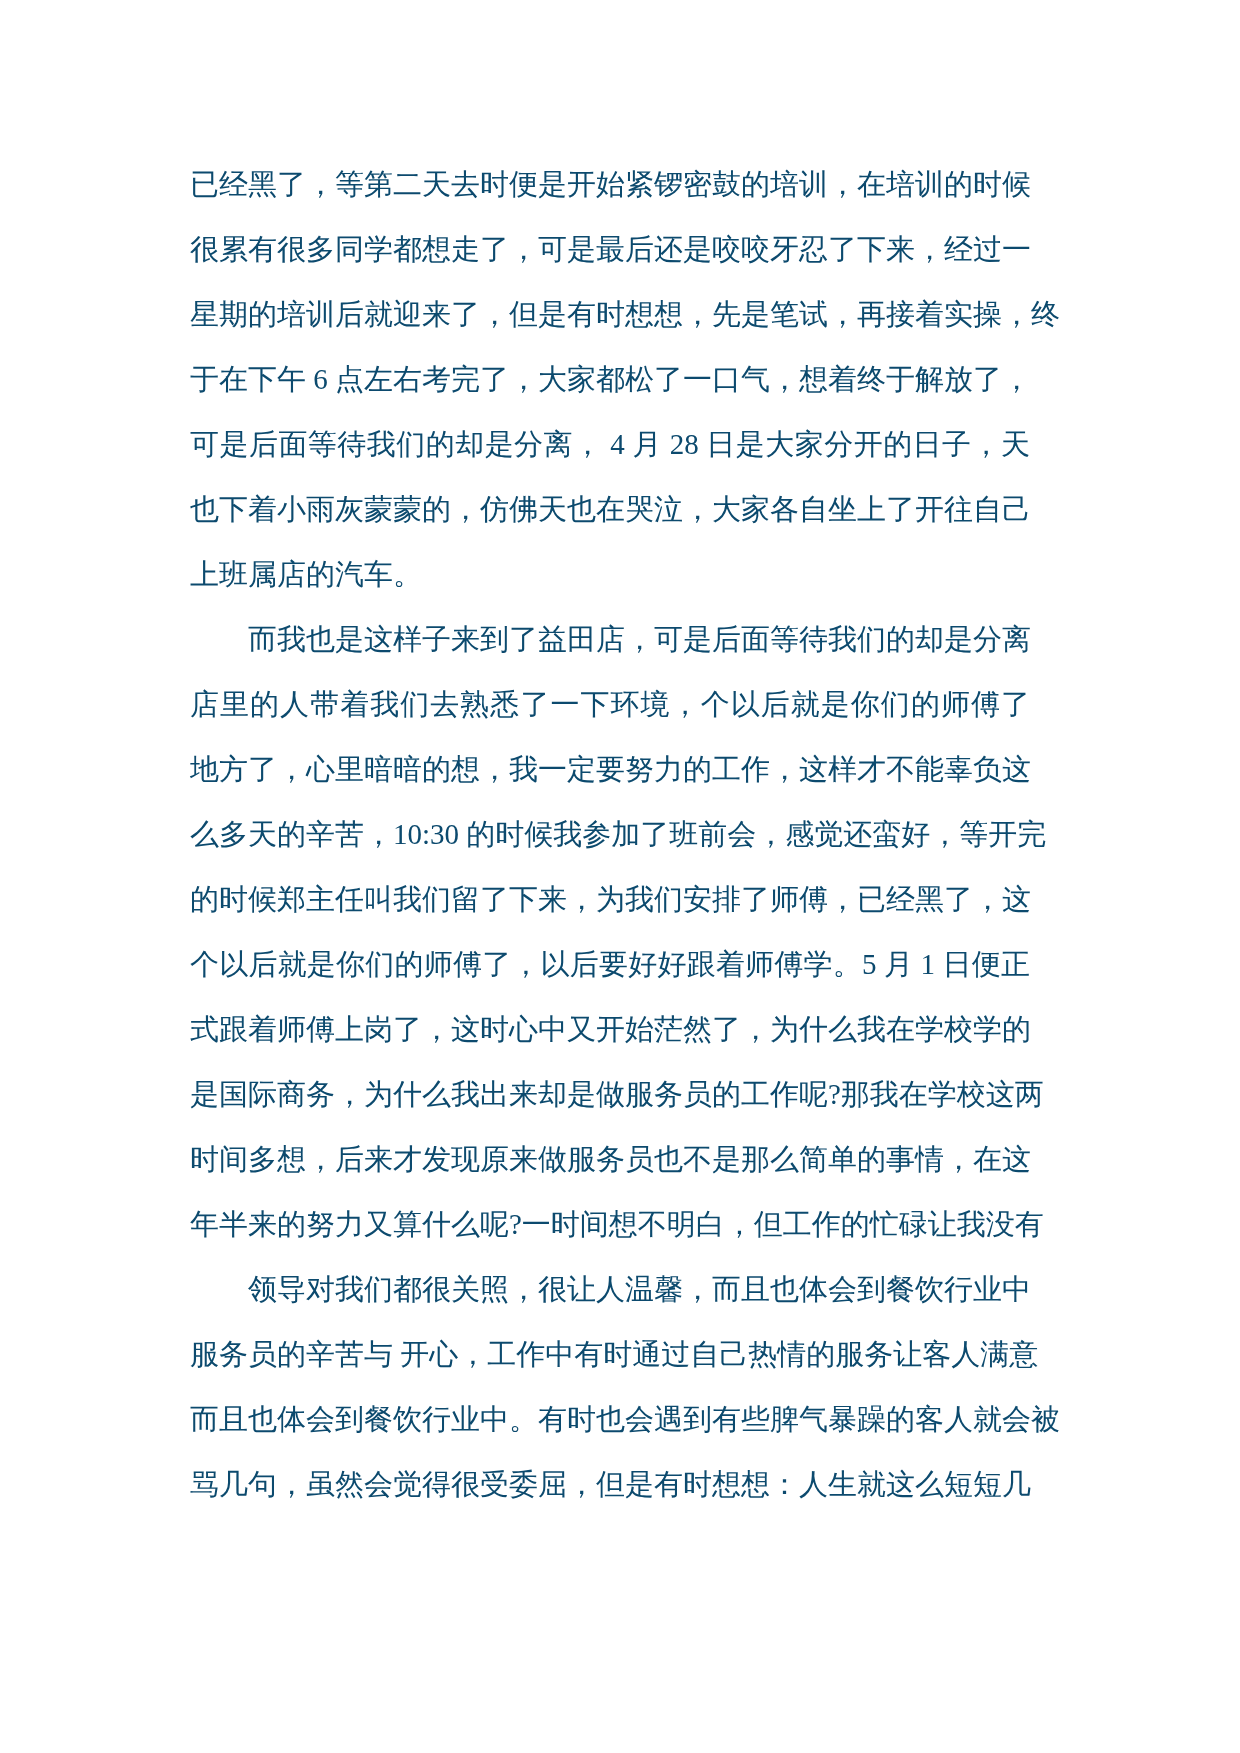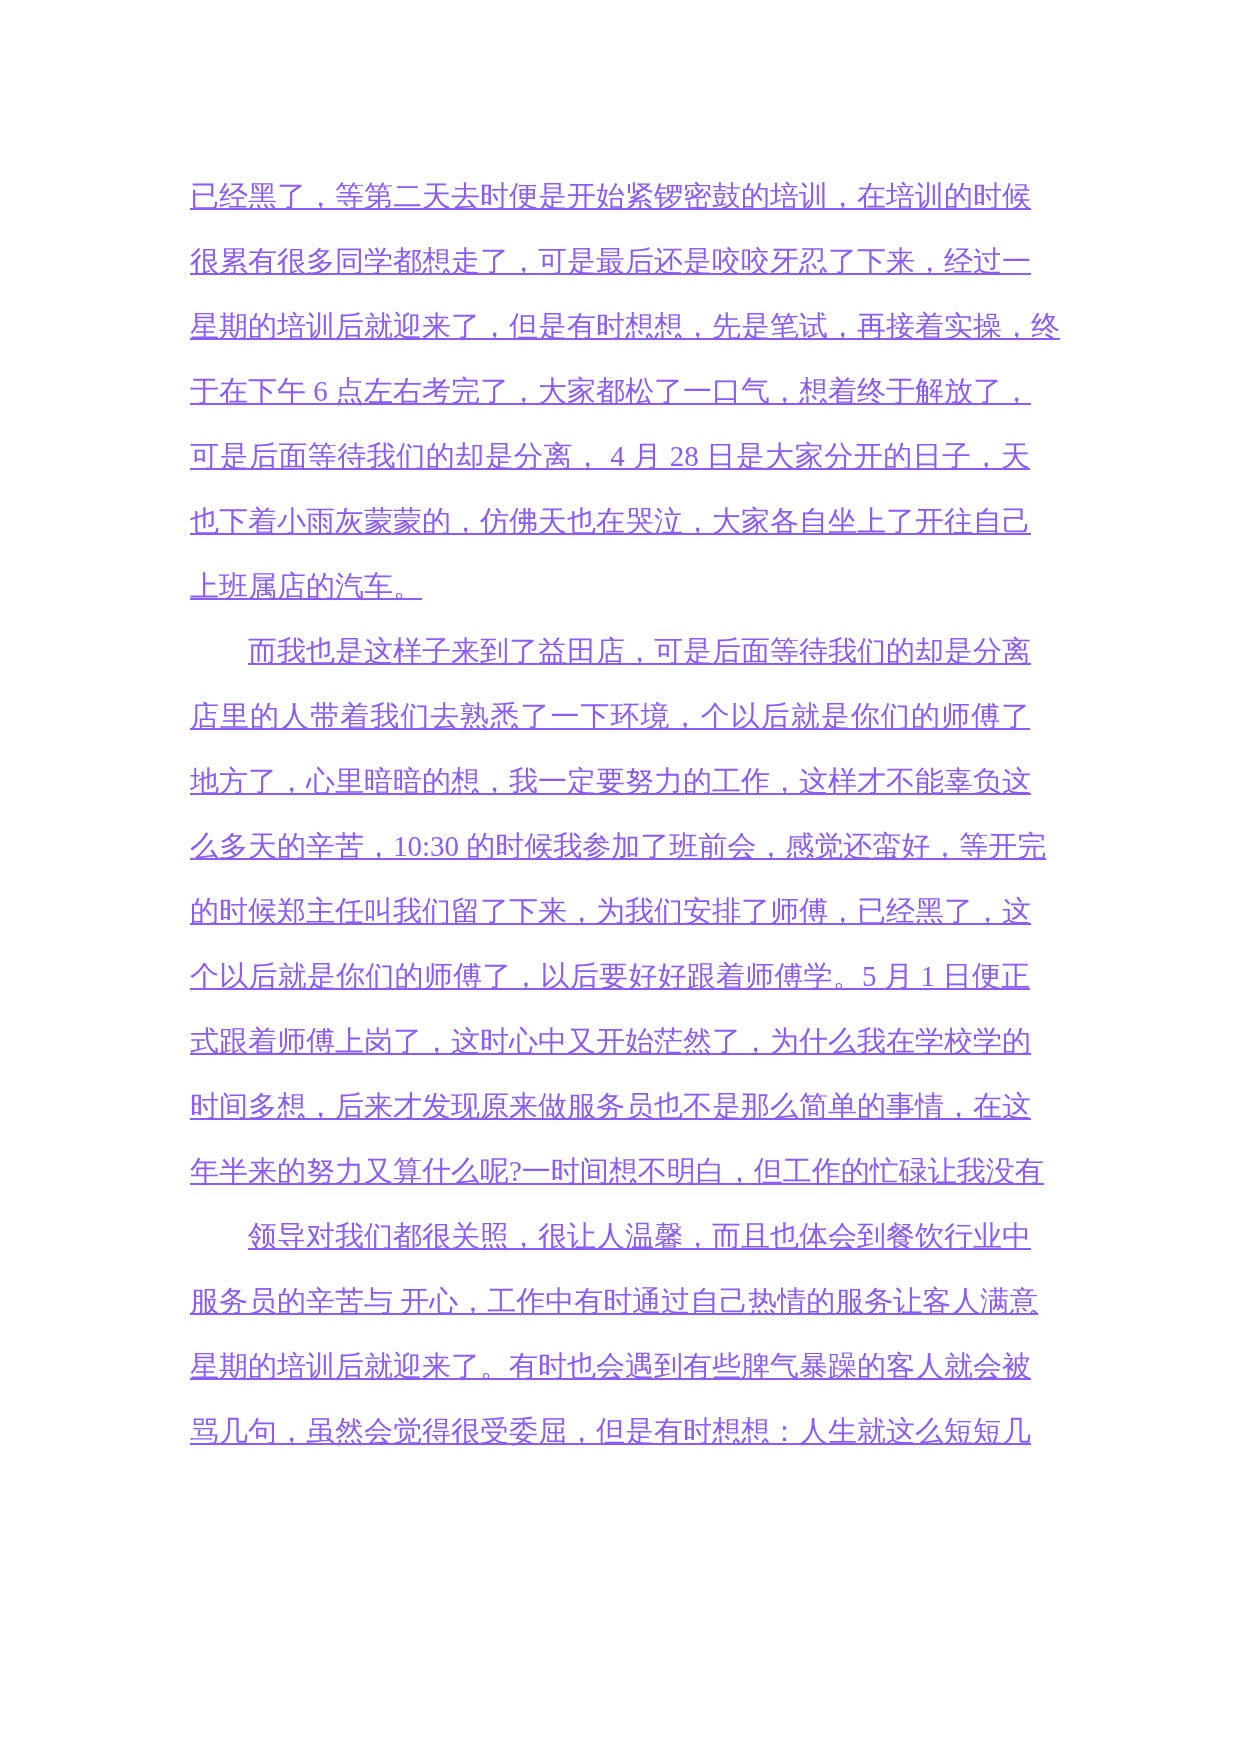--- a/index.html
+++ b/index.html
@@ -11,24 +11,23 @@
     position: relative;
     width: 1240px;
     height: 1753px;
     background: #ffffff;
     overflow: hidden;
     font-family: "Liberation Serif", "DejaVu Serif", serif;
   }
   .text-block {
     position: absolute;
     left: 190px;
-    top: 164px;
+    top: 152px;
     width: 840px;
-    color: #8b5cf6;
-    text-decoration: underline;
+    color: #0c4a6e;
   }
   .para {
     margin: 0;
     padding: 0;
   }
   .line {
     height: 65px;
     line-height: 65px;
     font-size: 29px;
     letter-spacing: 0;
@@ -67,25 +66,26 @@
     </div>
 
     <div class="para">
       <div class="line indent">而我也是这样子来到了益田店，可是后面等待我们的却是分离</div>
       <div class="line">店里的人带着我们去熟悉了一下环境，个以后就是你们的师傅了</div>
       <div class="line">地方了，心里暗暗的想，我一定要努力的工作，这样才不能辜负这</div>
       <div class="line">么多天的辛苦，10:30 的时候我参加了班前会，感觉还蛮好，等开完</div>
       <div class="line">的时候郑主任叫我们留了下来，为我们安排了师傅，已经黑了，这</div>
       <div class="line">个以后就是你们的师傅了，以后要好好跟着师傅学。5 月 1 日便正</div>
       <div class="line">式跟着师傅上岗了，这时心中又开始茫然了，为什么我在学校学的</div>
+      <div class="line">是国际商务，为什么我出来却是做服务员的工作呢?那我在学校这两</div>
       <div class="line">时间多想，后来才发现原来做服务员也不是那么简单的事情，在这</div>
       <div class="line">年半来的努力又算什么呢?一时间想不明白，但工作的忙碌让我没有</div>
     </div>
 
     <div class="para">
       <div class="line indent">领导对我们都很关照，很让人温馨，而且也体会到餐饮行业中</div>
       <div class="line">服务员的辛苦与 开心，工作中有时通过自己热情的服务让客人满意</div>
-      <div class="line">星期的培训后就迎来了。有时也会遇到有些脾气暴躁的客人就会被</div>
+      <div class="line">而且也体会到餐饮行业中。有时也会遇到有些脾气暴躁的客人就会被</div>
       <div class="line">骂几句，虽然会觉得很受委屈，但是有时想想：人生就这么短短几</div>
     </div>
 
   </div>
 </div>
 
 </body></html>

